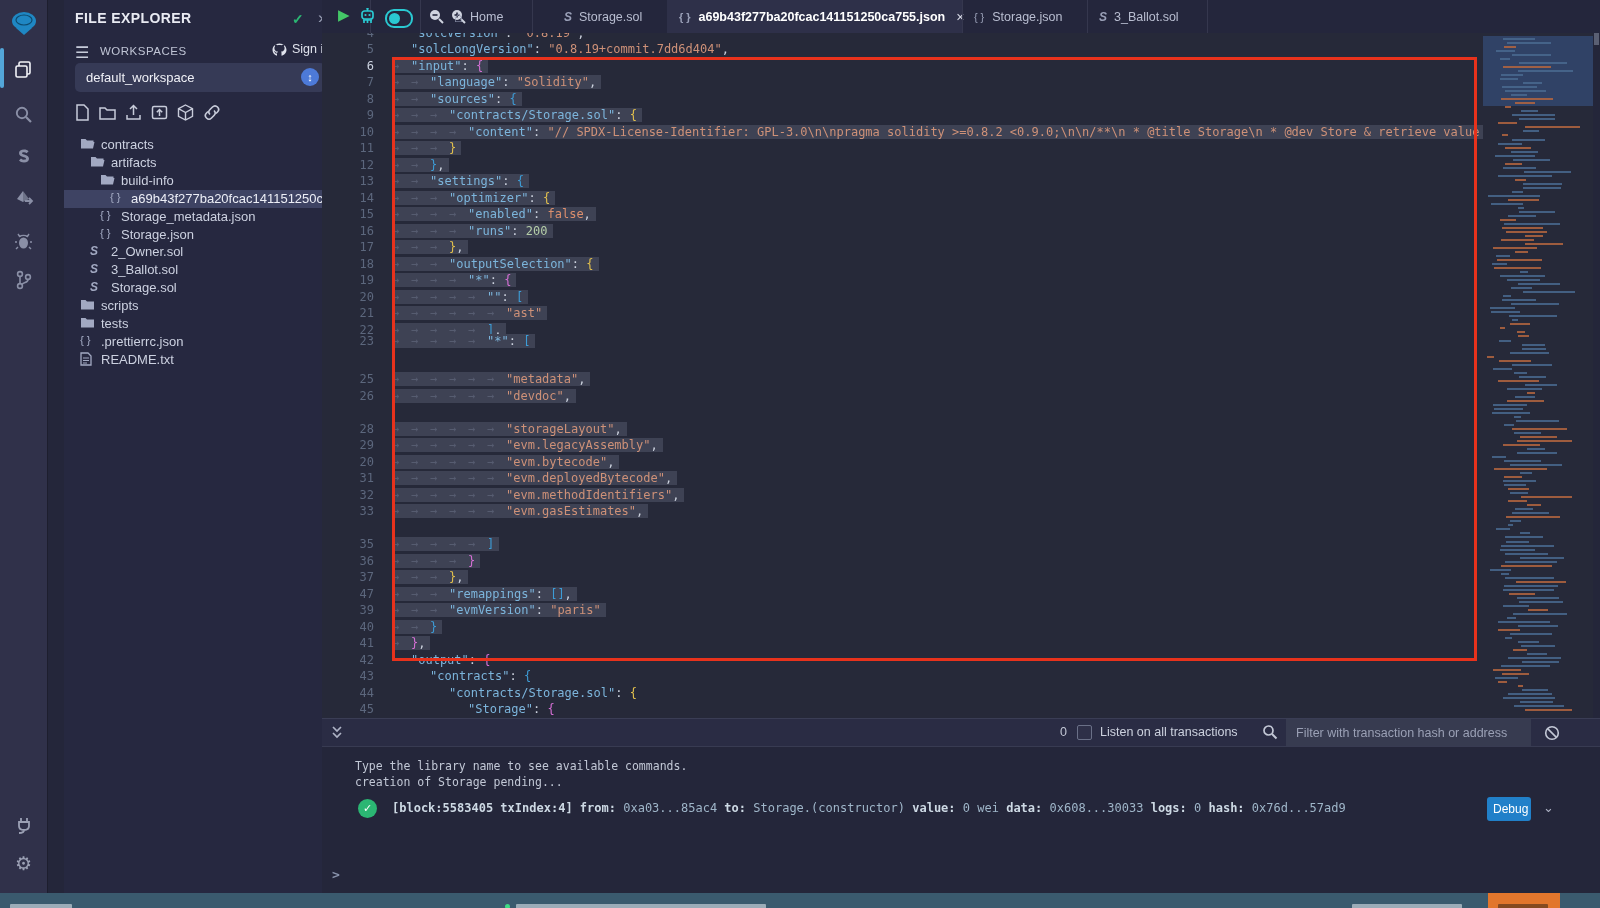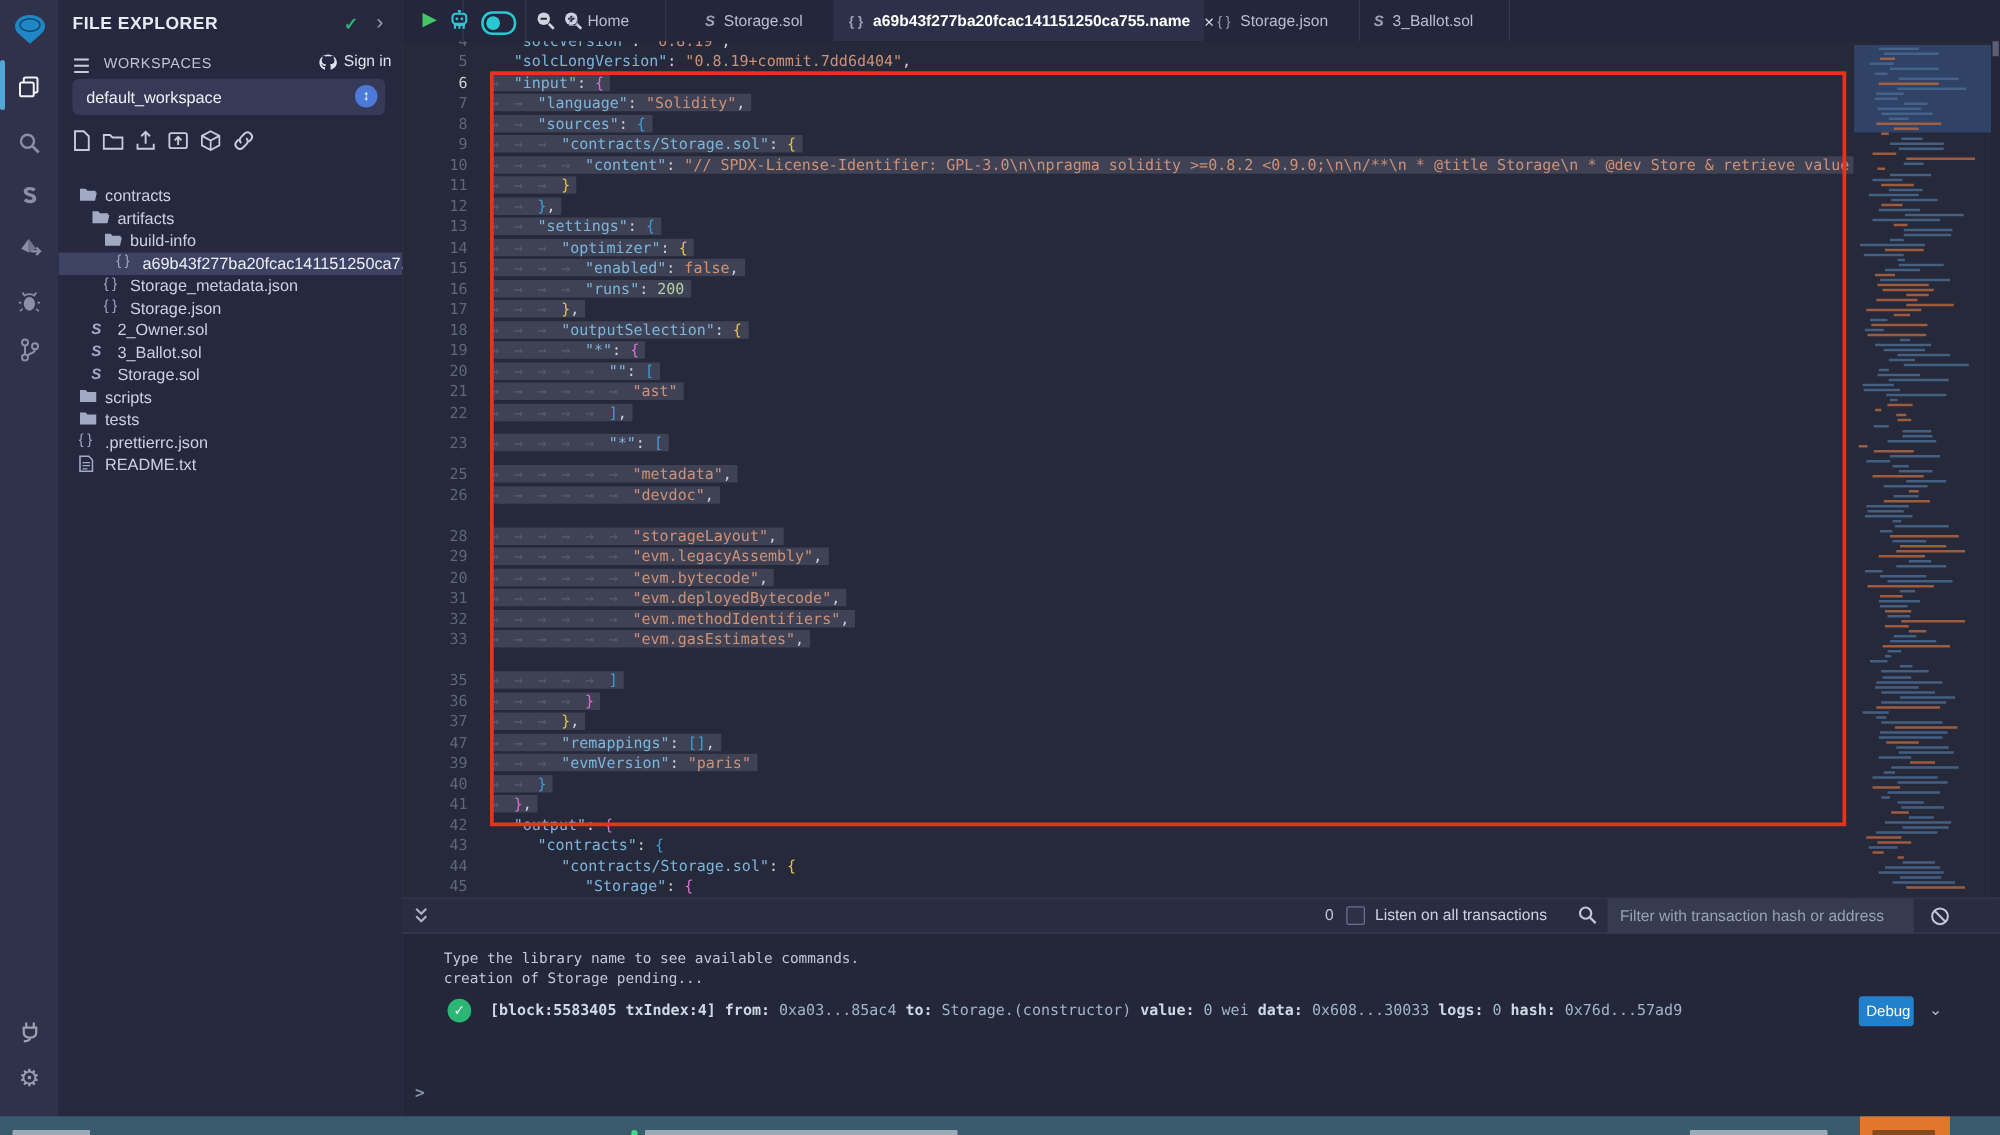--- a/index.html
+++ b/index.html
@@ -5,34 +5,34 @@
   html,body{margin:0;padding:0;background:#24263a;width:1600px;height:908px;overflow:hidden;
     font-family:"Liberation Sans",sans-serif;-webkit-font-smoothing:antialiased;}
   .abs{position:absolute;}
   
   #activitybar{left:0;top:0;width:47px;height:893px;background:#30314a;border-right:1px solid #1d1e2e;}
   .act-item{position:absolute;left:0;width:47px;height:34px;display:flex;align-items:center;justify-content:center;color:#8a8fa6;}
   .act-item.active{color:#f2f3f8;}
   .act-item.active:before{content:"";position:absolute;left:0;top:-4px;width:4px;height:40px;background:#53a6d8;border-radius:2px;}
   .act-item svg{display:block;}
   
-  #sidepanel{left:47px;top:0;width:275px;height:893px;background:#262840;border-right:1px solid #3a3c52;}
+  #sidepanel{left:64px;top:0;width:275px;height:893px;background:#262840;border-right:1px solid #3a3c52;}
   .fe-title{position:absolute;left:11px;top:10px;font-size:14px;font-weight:bold;color:#e8eaf2;letter-spacing:.4px;}
   .fe-check{position:absolute;left:228px;top:11px;color:#2bb673;font-size:14px;font-weight:bold;}
   .fe-chev{position:absolute;left:254px;top:8px;color:#9aa0b5;font-size:17px;}
   .ws-ham{position:absolute;left:11px;top:43px;color:#c6cbd9;font-size:16px;letter-spacing:-1px;}
   .ws-label{position:absolute;left:36px;top:45px;font-size:11.5px;color:#bfc4d4;letter-spacing:.5px;}
   .signin{position:absolute;left:208px;top:42px;color:#dfe2ec;font-size:12.5px;display:flex;align-items:center;gap:5px;}
   .ws-select{position:absolute;left:11px;top:63px;width:250px;height:29px;background:#363a56;border-radius:5px;color:#f0f1f7;
     font-size:13px;display:flex;align-items:center;padding-left:11px;box-sizing:border-box;}
   .ws-badge{position:absolute;right:6px;top:5px;width:18px;height:18px;border-radius:50%;background:#4d7ad8;color:#fff;
     font-size:11px;display:flex;align-items:center;justify-content:center;}
   .fe-tools{position:absolute;left:11px;top:104px;display:flex;gap:9px;color:#c8ccda;}
   .fe-tools svg{display:block;}
-  .tree-row{position:absolute;left:0;width:275px;height:18px;font-size:13px;color:#ccd1e0;white-space:nowrap;margin-top:12px;}
+  .tree-row{position:absolute;left:0;width:275px;height:18px;font-size:13px;color:#ccd1e0;white-space:nowrap;}
   .tree-row .ticon{position:absolute;top:1px;color:#a2a9c2;}
   .tree-row .tlabel{position:absolute;top:1px;}
   .tree-row.selected{background:#3e4363;color:#eceef6;}
   .ticon.braces{font-size:11.5px;letter-spacing:1px;}
   .ticon.sol{font-weight:bold;font-size:12px;font-style:italic;}
   
   #tabbar{left:322px;top:0;width:1278px;height:33px;background:#24263c;border-bottom:1px solid #1c1d2b;}
   .tb-play{position:absolute;left:16px;top:6px;color:#44c767;font-size:15px;}
   .tb-sep{position:absolute;top:0;width:1px;height:33px;background:#35374e;}
   .tab{position:absolute;top:0;height:33px;display:flex;align-items:center;gap:7px;color:#b9bed1;font-size:12.5px;padding:0 12px;box-sizing:border-box;}
@@ -302,21 +302,21 @@
         <span>Home</span>
       </div>
       <div class="tb-sep" style="left: 210px;"></div>
       <div class="tab" style="left: 230px; width: 115px;">
         <span class="ticn"><b style="font-style:italic;font-size:12px">S</b></span>
         <span>Storage.sol</span>
       </div>
       <div class="tb-sep" style="left: 345px;"></div>
       <div class="tab active" style="left: 345px; width: 295px;">
         <span class="ticn"><span style="font-size:11px;letter-spacing:1px">{ }</span></span>
-        <span>a69b43f277ba20fcac141151250ca755.name</span>
+        <span>a69b43f277ba20fcac141151250ca755.json</span>
         <span class="closex">×</span>
       </div>
       <div class="tb-sep" style="left: 640px;"></div>
       <div class="tab" style="left: 640px; width: 125px;">
         <span class="ticn"><span style="font-size:11px;letter-spacing:1px">{ }</span></span>
         <span>Storage.json</span>
       </div>
       <div class="tb-sep" style="left: 765px;"></div>
       <div class="tab" style="left: 765px; width: 120px;">
         <span class="ticn"><b style="font-style:italic;font-size:12px">S</b></span>
@@ -339,21 +339,21 @@
     <div class="line" style="top: 140px;"><span class="ln">13</span><span class="lc"><span class="selbg"><span class="tab-arrow">→</span><span class="tab-arrow">→</span><span class="tk-k">"settings"</span><span class="tk-p">: </span><span class="tk-bB">{</span></span></span></div>
     <div class="line" style="top: 156.5px;"><span class="ln">14</span><span class="lc"><span class="selbg"><span class="tab-arrow">→</span><span class="tab-arrow">→</span><span class="tab-arrow">→</span><span class="tk-k">"optimizer"</span><span class="tk-p">: </span><span class="tk-bY">{</span></span></span></div>
     <div class="line" style="top: 173px;"><span class="ln">15</span><span class="lc"><span class="selbg"><span class="tab-arrow">→</span><span class="tab-arrow">→</span><span class="tab-arrow">→</span><span class="tab-arrow">→</span><span class="tk-k">"enabled"</span><span class="tk-p">: </span><span class="tk-w">false</span><span class="tk-p">,</span></span></span></div>
     <div class="line" style="top: 189.5px;"><span class="ln">16</span><span class="lc"><span class="selbg"><span class="tab-arrow">→</span><span class="tab-arrow">→</span><span class="tab-arrow">→</span><span class="tab-arrow">→</span><span class="tk-k">"runs"</span><span class="tk-p">: </span><span class="tk-n">200</span></span></span></div>
     <div class="line" style="top: 206px;"><span class="ln">17</span><span class="lc"><span class="selbg"><span class="tab-arrow">→</span><span class="tab-arrow">→</span><span class="tab-arrow">→</span><span class="tk-bY">}</span><span class="tk-p">,</span></span></span></div>
     <div class="line" style="top: 222.5px;"><span class="ln">18</span><span class="lc"><span class="selbg"><span class="tab-arrow">→</span><span class="tab-arrow">→</span><span class="tab-arrow">→</span><span class="tk-k">"outputSelection"</span><span class="tk-p">: </span><span class="tk-bY">{</span></span></span></div>
     <div class="line" style="top: 239px;"><span class="ln">19</span><span class="lc"><span class="selbg"><span class="tab-arrow">→</span><span class="tab-arrow">→</span><span class="tab-arrow">→</span><span class="tab-arrow">→</span><span class="tk-k">"*"</span><span class="tk-p">: </span><span class="tk-bP">{</span></span></span></div>
     <div class="line" style="top: 255.5px;"><span class="ln">20</span><span class="lc"><span class="selbg"><span class="tab-arrow">→</span><span class="tab-arrow">→</span><span class="tab-arrow">→</span><span class="tab-arrow">→</span><span class="tab-arrow">→</span><span class="tk-k">""</span><span class="tk-p">: </span><span class="tk-bB">[</span></span></span></div>
     <div class="line" style="top: 272px;"><span class="ln">21</span><span class="lc"><span class="selbg"><span class="tab-arrow">→</span><span class="tab-arrow">→</span><span class="tab-arrow">→</span><span class="tab-arrow">→</span><span class="tab-arrow">→</span><span class="tab-arrow">→</span><span class="tk-s">"ast"</span></span></span></div>
     <div class="line" style="top: 288.5px;"><span class="ln">22</span><span class="lc"><span class="selbg"><span class="tab-arrow">→</span><span class="tab-arrow">→</span><span class="tab-arrow">→</span><span class="tab-arrow">→</span><span class="tab-arrow">→</span><span class="tk-bB">]</span><span class="tk-p">,</span></span></span></div>
-    <div class="line" style="top: 313px;"><span class="ln">23</span><span class="lc"><span class="selbg"><span class="tab-arrow">→</span><span class="tab-arrow">→</span><span class="tab-arrow">→</span><span class="tab-arrow">→</span><span class="tab-arrow">→</span><span class="tk-k">"*"</span><span class="tk-p">: </span><span class="tk-bB">[</span></span></span></div>
+    <div class="line" style="top: 300px;"><span class="ln">23</span><span class="lc"><span class="selbg"><span class="tab-arrow">→</span><span class="tab-arrow">→</span><span class="tab-arrow">→</span><span class="tab-arrow">→</span><span class="tab-arrow">→</span><span class="tk-k">"*"</span><span class="tk-p">: </span><span class="tk-bB">[</span></span></span></div>
     <div class="line" style="top: 338px;"><span class="ln">25</span><span class="lc"><span class="selbg"><span class="tab-arrow">→</span><span class="tab-arrow">→</span><span class="tab-arrow">→</span><span class="tab-arrow">→</span><span class="tab-arrow">→</span><span class="tab-arrow">→</span><span class="tk-s">"metadata"</span><span class="tk-p">,</span></span></span></div>
     <div class="line" style="top: 354.5px;"><span class="ln">26</span><span class="lc"><span class="selbg"><span class="tab-arrow">→</span><span class="tab-arrow">→</span><span class="tab-arrow">→</span><span class="tab-arrow">→</span><span class="tab-arrow">→</span><span class="tab-arrow">→</span><span class="tk-s">"devdoc"</span><span class="tk-p">,</span></span></span></div>
     <div class="line" style="top: 387.5px;"><span class="ln">28</span><span class="lc"><span class="selbg"><span class="tab-arrow">→</span><span class="tab-arrow">→</span><span class="tab-arrow">→</span><span class="tab-arrow">→</span><span class="tab-arrow">→</span><span class="tab-arrow">→</span><span class="tk-s">"storageLayout"</span><span class="tk-p">,</span></span></span></div>
     <div class="line" style="top: 404px;"><span class="ln">29</span><span class="lc"><span class="selbg"><span class="tab-arrow">→</span><span class="tab-arrow">→</span><span class="tab-arrow">→</span><span class="tab-arrow">→</span><span class="tab-arrow">→</span><span class="tab-arrow">→</span><span class="tk-s">"evm.legacyAssembly"</span><span class="tk-p">,</span></span></span></div>
     <div class="line" style="top: 420.5px;"><span class="ln">20</span><span class="lc"><span class="selbg"><span class="tab-arrow">→</span><span class="tab-arrow">→</span><span class="tab-arrow">→</span><span class="tab-arrow">→</span><span class="tab-arrow">→</span><span class="tab-arrow">→</span><span class="tk-s">"evm.bytecode"</span><span class="tk-p">,</span></span></span></div>
     <div class="line" style="top: 437px;"><span class="ln">31</span><span class="lc"><span class="selbg"><span class="tab-arrow">→</span><span class="tab-arrow">→</span><span class="tab-arrow">→</span><span class="tab-arrow">→</span><span class="tab-arrow">→</span><span class="tab-arrow">→</span><span class="tk-s">"evm.deployedBytecode"</span><span class="tk-p">,</span></span></span></div>
     <div class="line" style="top: 453.5px;"><span class="ln">32</span><span class="lc"><span class="selbg"><span class="tab-arrow">→</span><span class="tab-arrow">→</span><span class="tab-arrow">→</span><span class="tab-arrow">→</span><span class="tab-arrow">→</span><span class="tab-arrow">→</span><span class="tk-s">"evm.methodIdentifiers"</span><span class="tk-p">,</span></span></span></div>
     <div class="line" style="top: 470px;"><span class="ln">33</span><span class="lc"><span class="selbg"><span class="tab-arrow">→</span><span class="tab-arrow">→</span><span class="tab-arrow">→</span><span class="tab-arrow">→</span><span class="tab-arrow">→</span><span class="tab-arrow">→</span><span class="tk-s">"evm.gasEstimates"</span><span class="tk-p">,</span></span></span></div>
     <div class="line" style="top: 503px;"><span class="ln">35</span><span class="lc"><span class="selbg"><span class="tab-arrow">→</span><span class="tab-arrow">→</span><span class="tab-arrow">→</span><span class="tab-arrow">→</span><span class="tab-arrow">→</span><span class="tk-bB">]</span></span></span></div>
     <div class="line" style="top: 519.5px;"><span class="ln">36</span><span class="lc"><span class="selbg"><span class="tab-arrow">→</span><span class="tab-arrow">→</span><span class="tab-arrow">→</span><span class="tab-arrow">→</span><span class="tk-bP">}</span></span></span></div>

